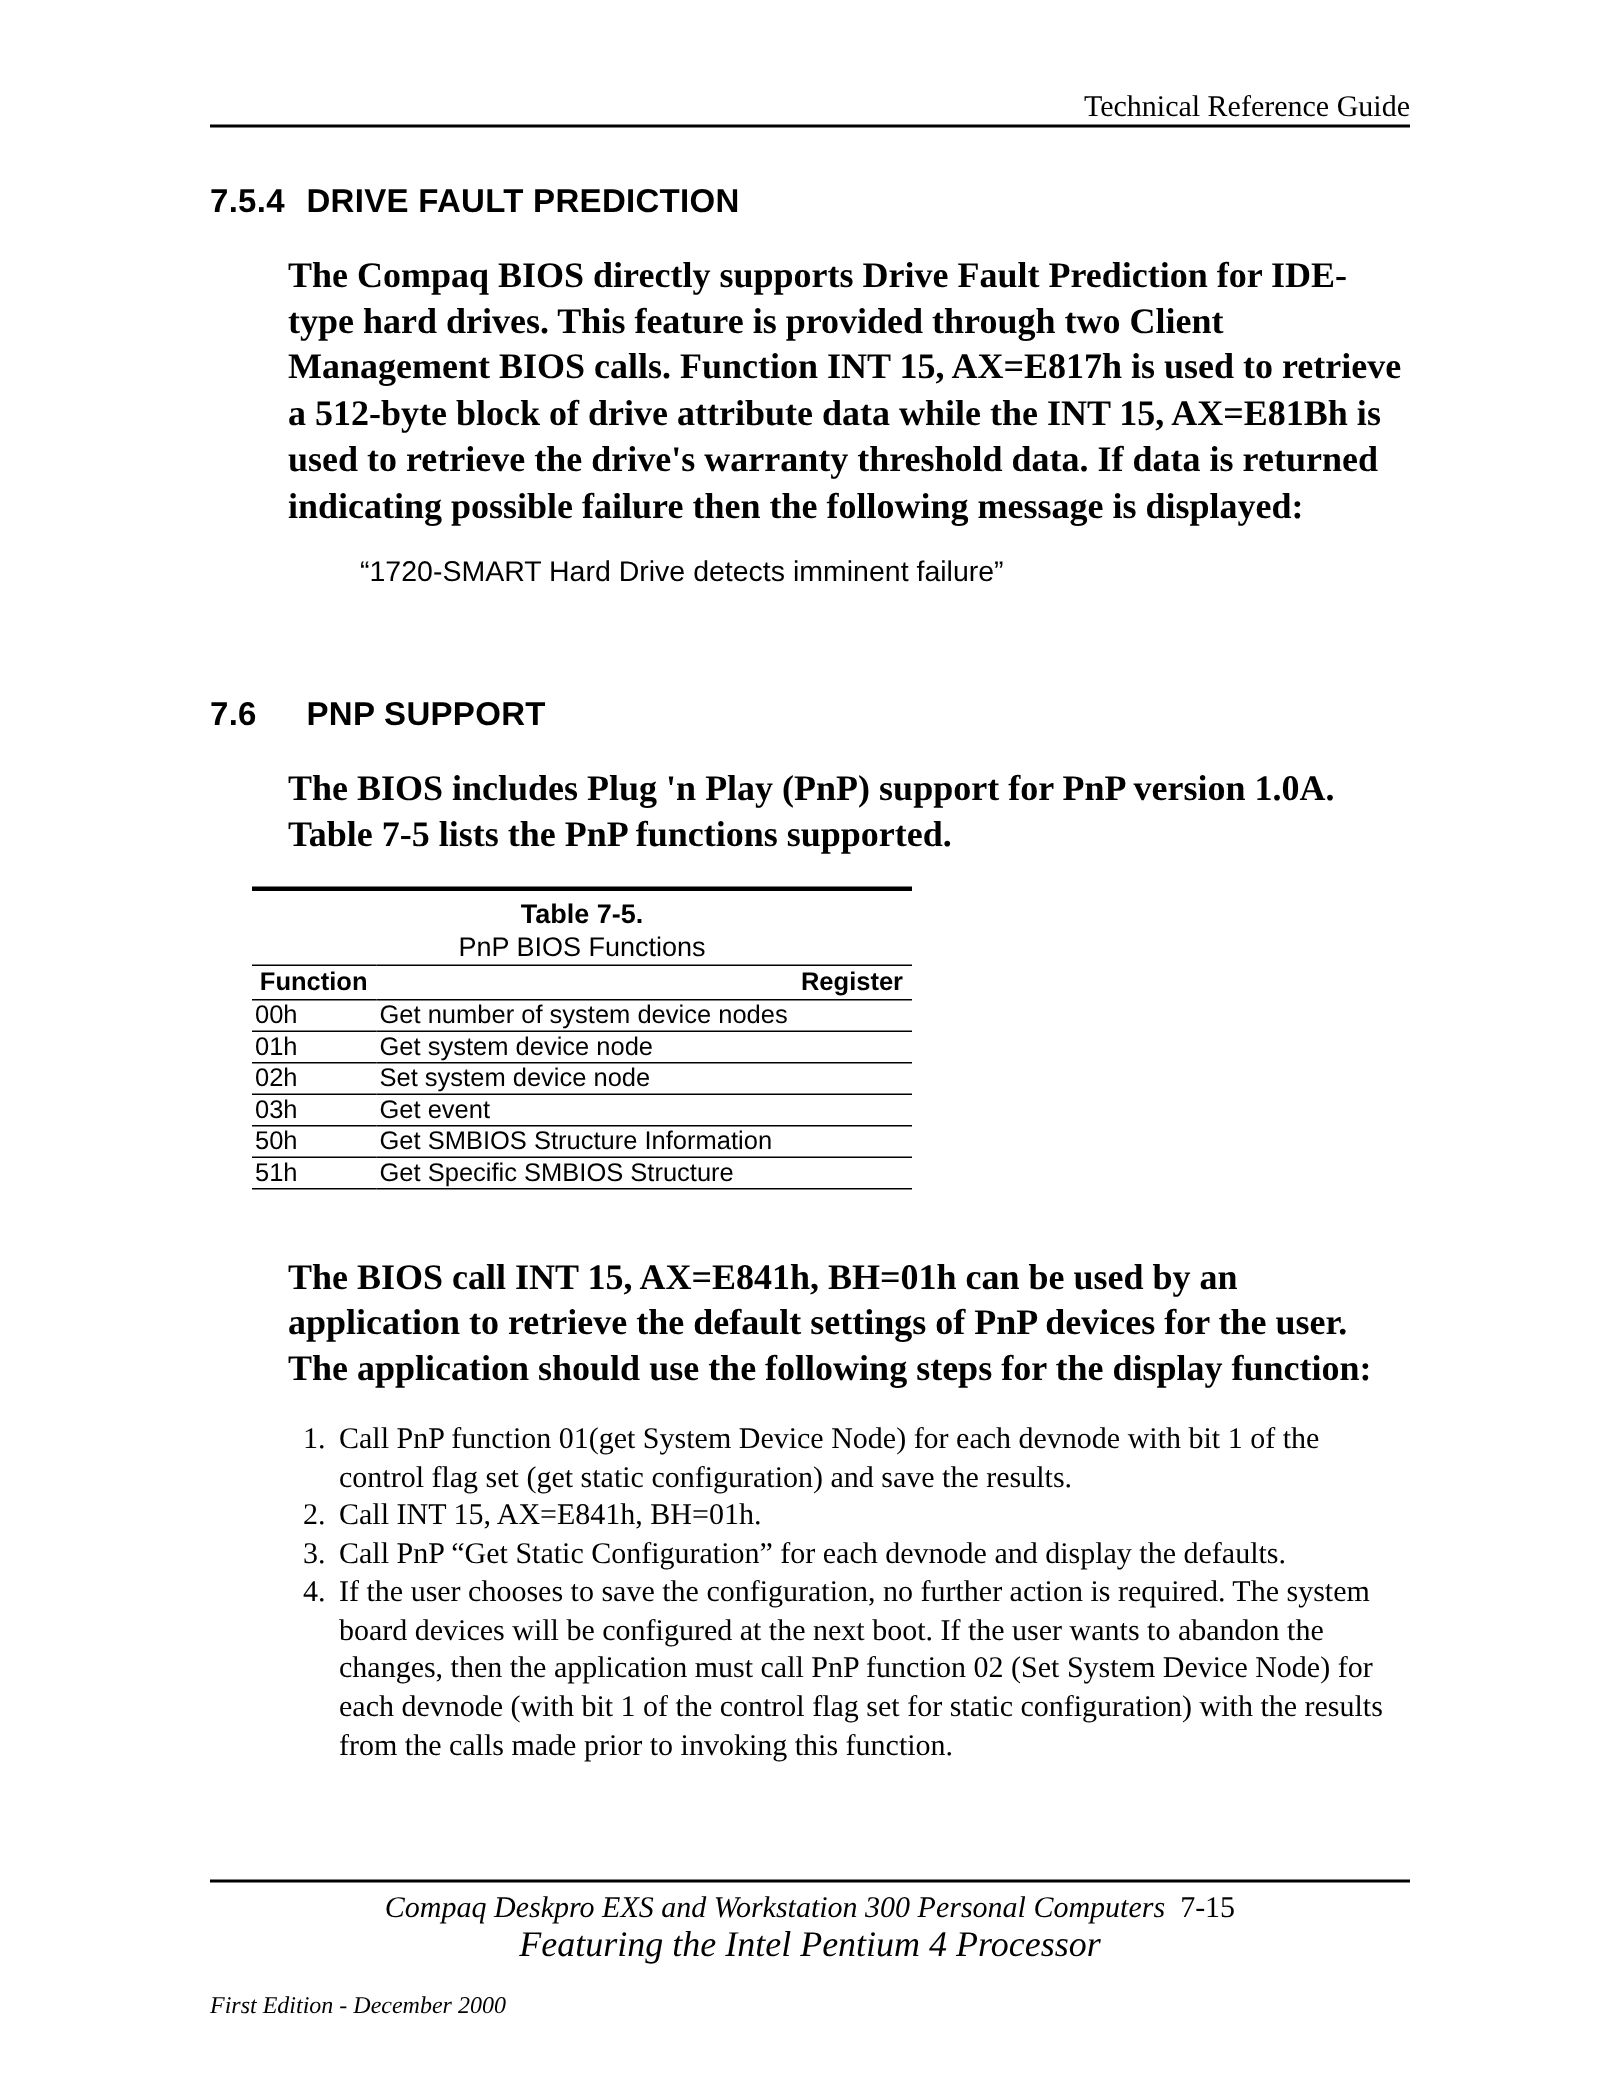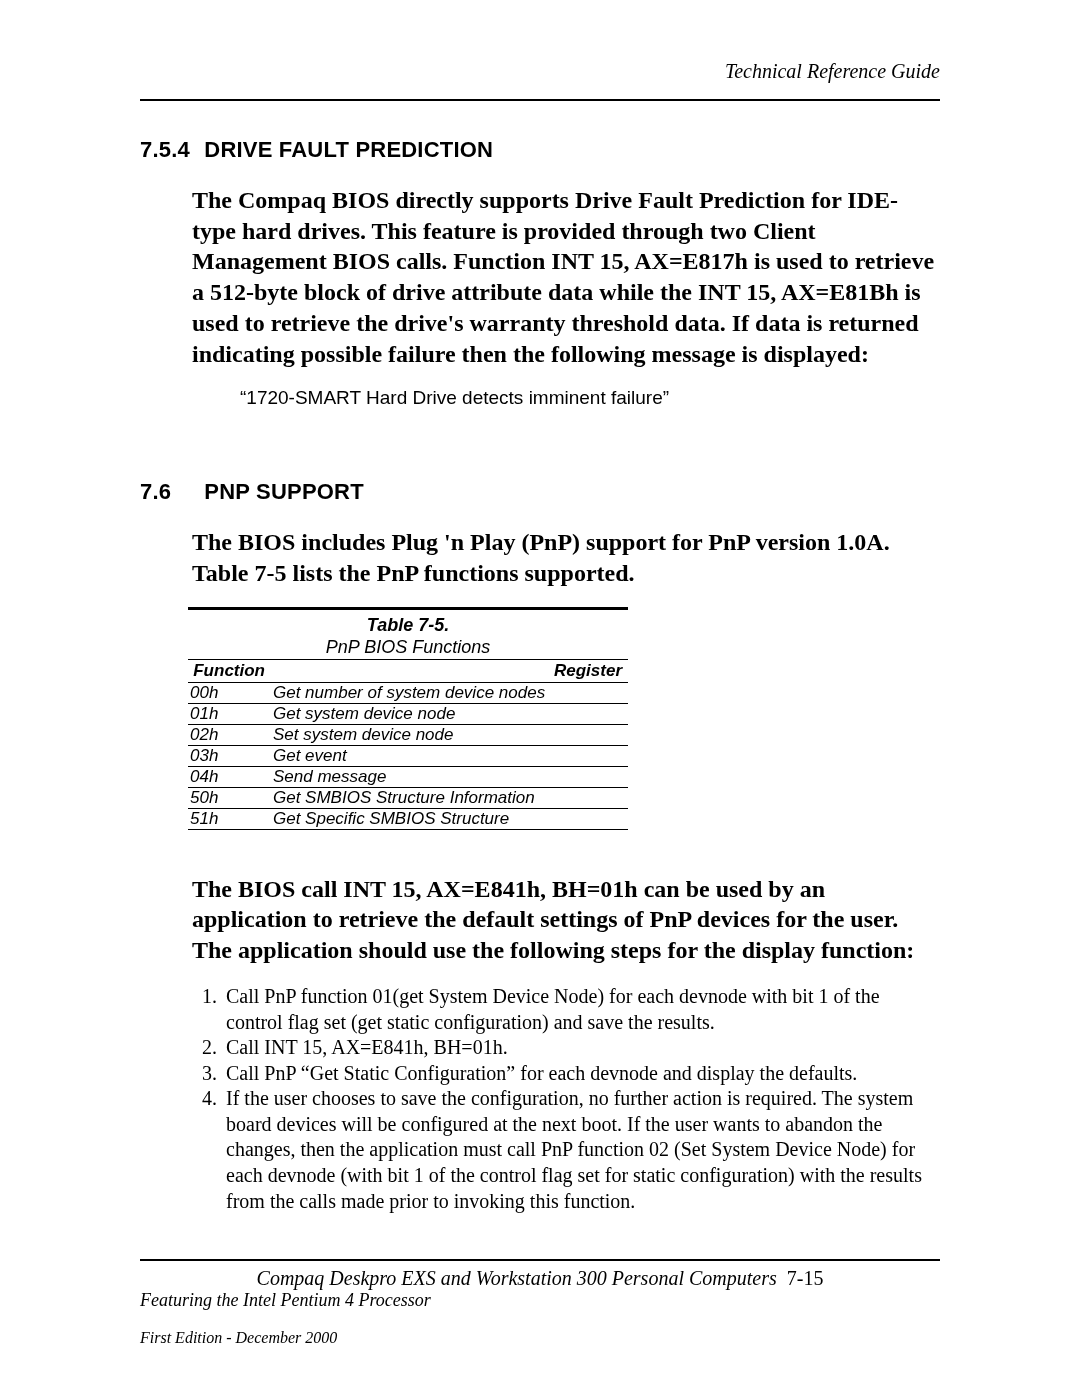--- a/index.html
+++ b/index.html
@@ -11,23 +11,22 @@
   }
   .page {
     width: 1080px;
     height: 1397px;
     position: relative;
     box-sizing: border-box;
     padding: 60px 140px 50px 140px;
   }
   .header-area {
     text-align: right;
-    font-style: italic;
     font-size: 20px;
-    margin-bottom: 16px;
+    margin-bottom: 0;
   }
   .hr-top {
     border: none;
     border-top: 2px solid #000;
     margin: 0 0 36px 0;
   }
   .section-heading {
     font-family: Arial, Helvetica, sans-serif;
     font-weight: bold;
     font-size: 22px;
@@ -44,23 +43,22 @@
     margin: 0 0 18px 52px;
     font-weight: bold;
   }
   .quoted {
     font-family: Arial, Helvetica, sans-serif;
     font-size: 19px;
     margin: 8px 0 0 100px;
   }
   .big-gap { height: 70px; }
   .table-wrap {
-    margin-left: 48px;
+    margin-left: 28px;
     width: 440px;
-    font-style: italic;
   }
   .tbl-top-rule {
     border-top: 3px solid #000;
   }
   .tbl-caption {
     font-family: Arial, Helvetica, sans-serif;
     text-align: center;
     font-size: 18px;
     padding-top: 4px;
     line-height: 1.25;
@@ -103,23 +101,23 @@
     border-top: 2px solid #000;
     margin: 0 0 6px 0;
   }
   .footer-line1 {
     text-align: center;
     font-style: italic;
     font-size: 20px;
   }
   .footer-line1 .pg { font-style: normal; }
   .footer-line2 {
-    text-align: left;
+    text-align: center;
     font-style: italic;
-    font-size: 18px;
+    font-size: 24px;
   }
   .footer-line3 {
     text-align: left;
     font-style: italic;
     font-size: 16px;
     margin-top: 18px;
   }
 </style>
 </head>
 <body>
@@ -171,24 +169,20 @@
           </tr>
           <tr>
             <td class="col-fn">02h</td>
             <td>Set system device node</td>
           </tr>
           <tr>
             <td class="col-fn">03h</td>
             <td>Get event</td>
           </tr>
           <tr>
-            <td class="col-fn">04h</td>
-            <td>Send message</td>
-          </tr>
-          <tr>
             <td class="col-fn">50h</td>
             <td>Get SMBIOS Structure Information</td>
           </tr>
           <tr>
             <td class="col-fn">51h</td>
             <td>Get Specific SMBIOS Structure</td>
           </tr>
         </tbody>
     </table>
   </div>

